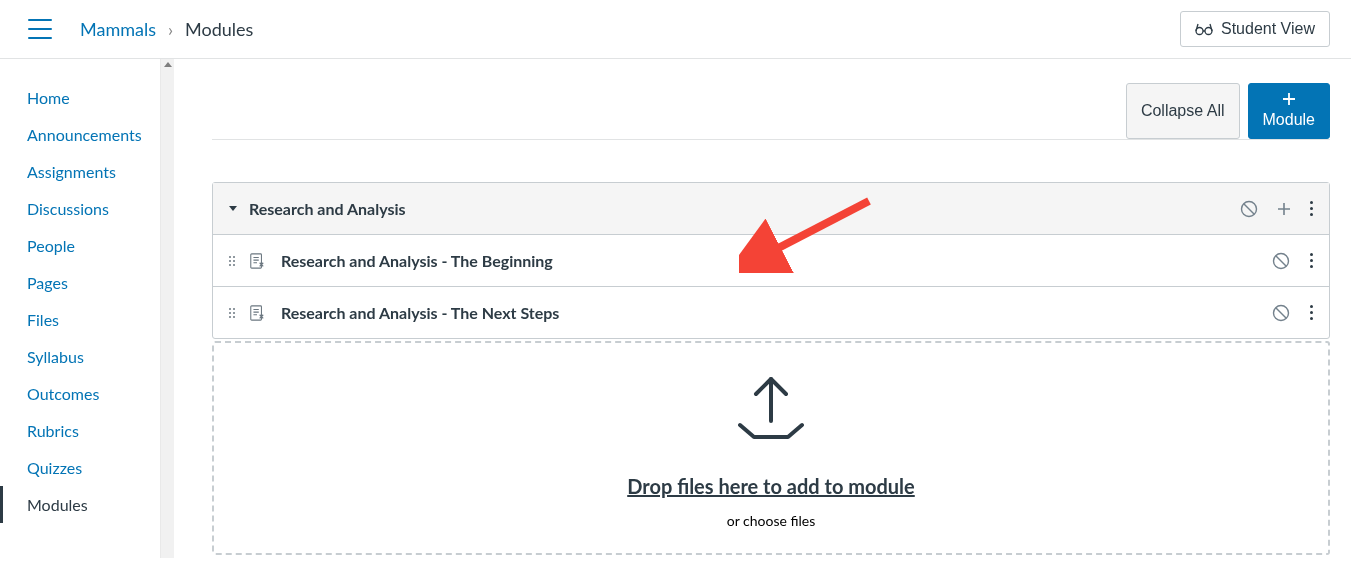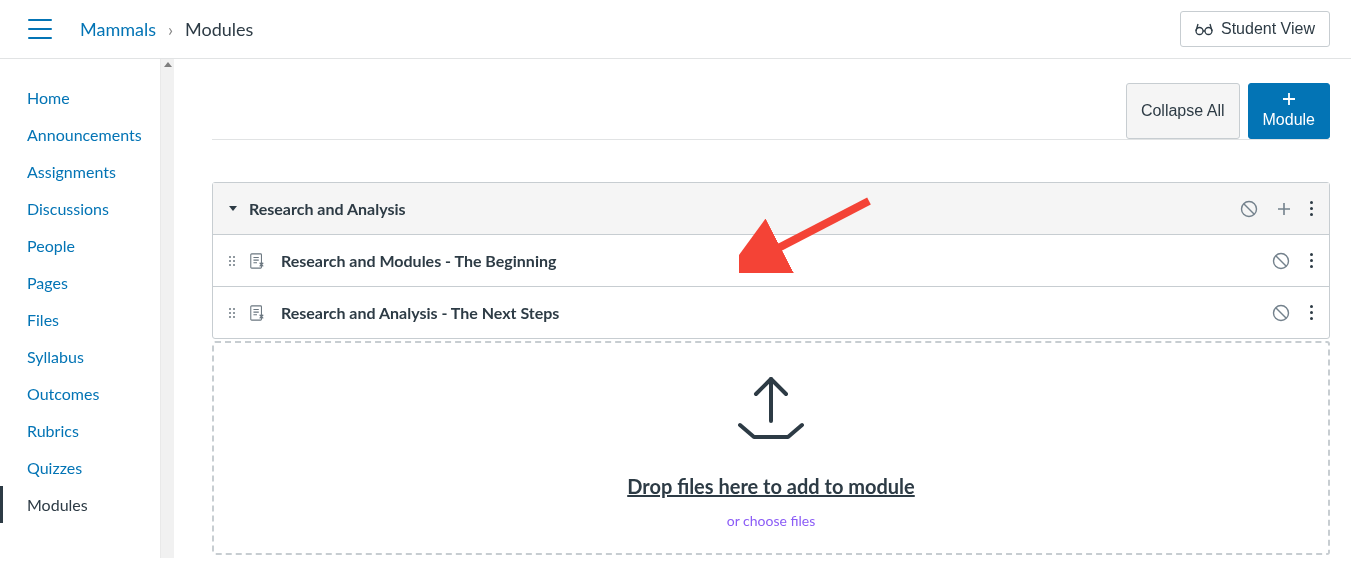--- a/index.html
+++ b/index.html
@@ -223,21 +223,21 @@
     text-align: center;
   }
   .drop-text {
     font-size: 20px;
     font-weight: 700;
     margin-top: 28px;
     color: #2d3b45;
     text-decoration: underline;
   }
   .choose-link {
-    color: #8b5cf6;
+    color: #000000;
     font-size: 14px;
     text-decoration: none;
     display: inline-block;
     margin-top: 14px;
     cursor: pointer;
   }
   .arrow-annotation {
     position: absolute;
     left: 565px;
     top: 134px;
@@ -329,21 +329,21 @@
             <span></span>
             <span></span>
             <span></span>
             <span></span>
           </div>
         <svg class="doc-icon" viewBox="0 0 16 18" fill="none" stroke="#6b7780" stroke-width="1.2">
           <rect x="1" y="1" width="12" height="16" rx="1"></rect>
           <path d="M4 5 h6 M4 8 h6 M4 11 h4"></path>
           <path d="M11 11 l4 4 M15 11 l-4 4" stroke-width="1.4"></path>
         </svg>
-        <span class="item-title">Research and Modules - The Beginning</span>
+        <span class="item-title">Research and Analysis - The Beginning</span>
         <div class="item-actions">
           <svg width="18" height="18" viewBox="0 0 18 18" fill="none" stroke="#73818c" stroke-width="1.4">
               <circle cx="9" cy="9" r="7.5"></circle>
               <path d="M4 4 L14 14"></path>
             </svg>
           <div class="kebab">
               <span></span>
               <span></span>
               <span></span>
             </div>

